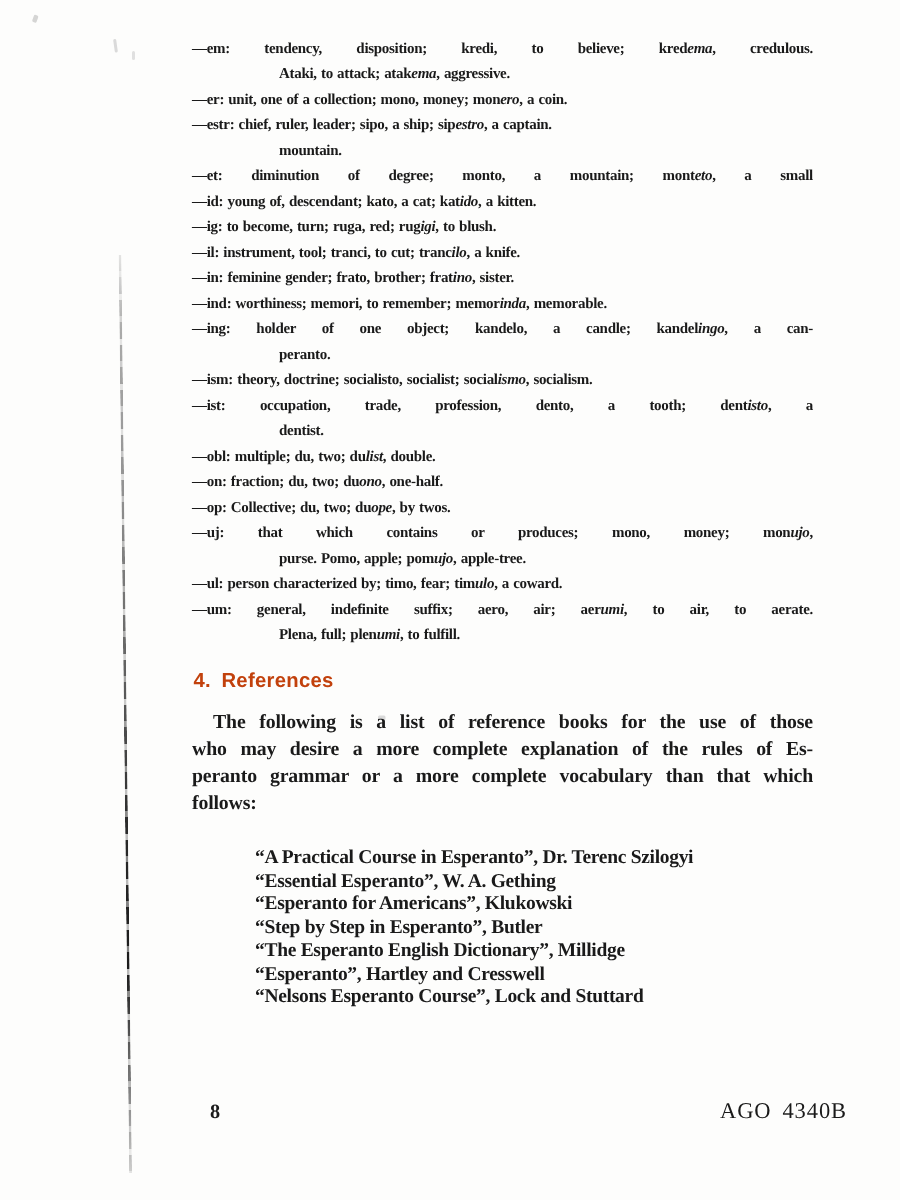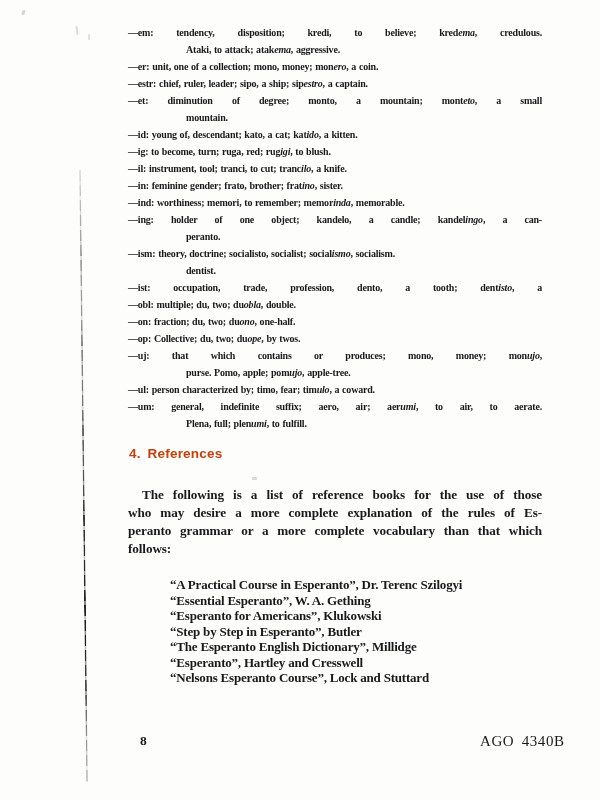--- a/index.html
+++ b/index.html
@@ -21,21 +21,21 @@
 
   
   .heading {
     margin:14px 0 0 1px;
     font-family:"Liberation Sans", sans-serif;
     font-size:13.5px; line-height:16px; font-weight:700;
     letter-spacing:0.2px; word-spacing:3px; color:#c2410c;
   }
 
   
-  .paragraph { margin-top:24px; }
+  .paragraph { margin-top:10px; }
   .pline {
     font-size:13.2px; line-height:18px; font-weight:700;
     letter-spacing:-0.1px;
   }
   .pline.first { text-indent:14px; }
 
   
   .book-list { margin-top:19px; padding-left:42px; }
   .book {
     font-size:13px; line-height:15.5px; font-weight:700;
@@ -89,22 +89,22 @@
           <div class="line just">—em: tendency, disposition; kredi, to believe; kred<i>ema</i>, credulous.</div>
           <div class="line cont">Ataki, to attack; atak<i>ema</i>, aggressive.</div>
         </div>
         <div class="entry">
           <div class="line">—er: unit, one of a collection; mono, money; mon<i>ero</i>, a coin.</div>
         </div>
         <div class="entry">
           <div class="line">—estr: chief, ruler, leader; sipo, a ship; sip<i>estro</i>, a captain.</div>
         </div>
         <div class="entry">
+          <div class="line cont">mountain.</div>
           <div class="line just">—et: diminution of degree; monto, a mountain; mont<i>eto</i>, a small</div>
-          <div class="line cont">mountain.</div>
         </div>
         <div class="entry">
           <div class="line">—id: young of, descendant; kato, a cat; kat<i>ido</i>, a kitten.</div>
         </div>
         <div class="entry">
           <div class="line">—ig: to become, turn; ruga, red; rug<i>igi</i>, to blush.</div>
         </div>
         <div class="entry">
           <div class="line">—il: instrument, tool; tranci, to cut; tranc<i>ilo</i>, a knife.</div>
         </div>
@@ -115,25 +115,25 @@
           <div class="line">—ind: worthiness; memori, to remember; memor<i>inda</i>, memorable.</div>
         </div>
         <div class="entry">
           <div class="line just">—ing: holder of one object; kandelo, a candle; kandel<i>ingo</i>, a can-</div>
           <div class="line cont">peranto.</div>
         </div>
         <div class="entry">
           <div class="line">—ism: theory, doctrine; socialisto, socialist; social<i>ismo</i>, socialism.</div>
         </div>
         <div class="entry">
+          <div class="line just">—ist: occupation, trade, profession, dento, a tooth; dent<i>isto</i>, a</div>
           <div class="line cont">dentist.</div>
-          <div class="line just">—ist: occupation, trade, profession, dento, a tooth; dent<i>isto</i>, a</div>
         </div>
         <div class="entry">
-          <div class="line">—obl: multiple; du, two; du<i>obla</i>, double.</div>
+          <div class="line">—obl: multiple; du, two; du<i>list</i>, double.</div>
         </div>
         <div class="entry">
           <div class="line">—on: fraction; du, two; du<i>ono</i>, one-half.</div>
         </div>
         <div class="entry">
           <div class="line">—op: Collective; du, two; du<i>ope</i>, by twos.</div>
         </div>
         <div class="entry">
           <div class="line just">—uj: that which contains or produces; mono, money; mon<i>ujo</i>,</div>
           <div class="line cont">purse. Pomo, apple; pom<i>ujo</i>, apple-tree.</div>

